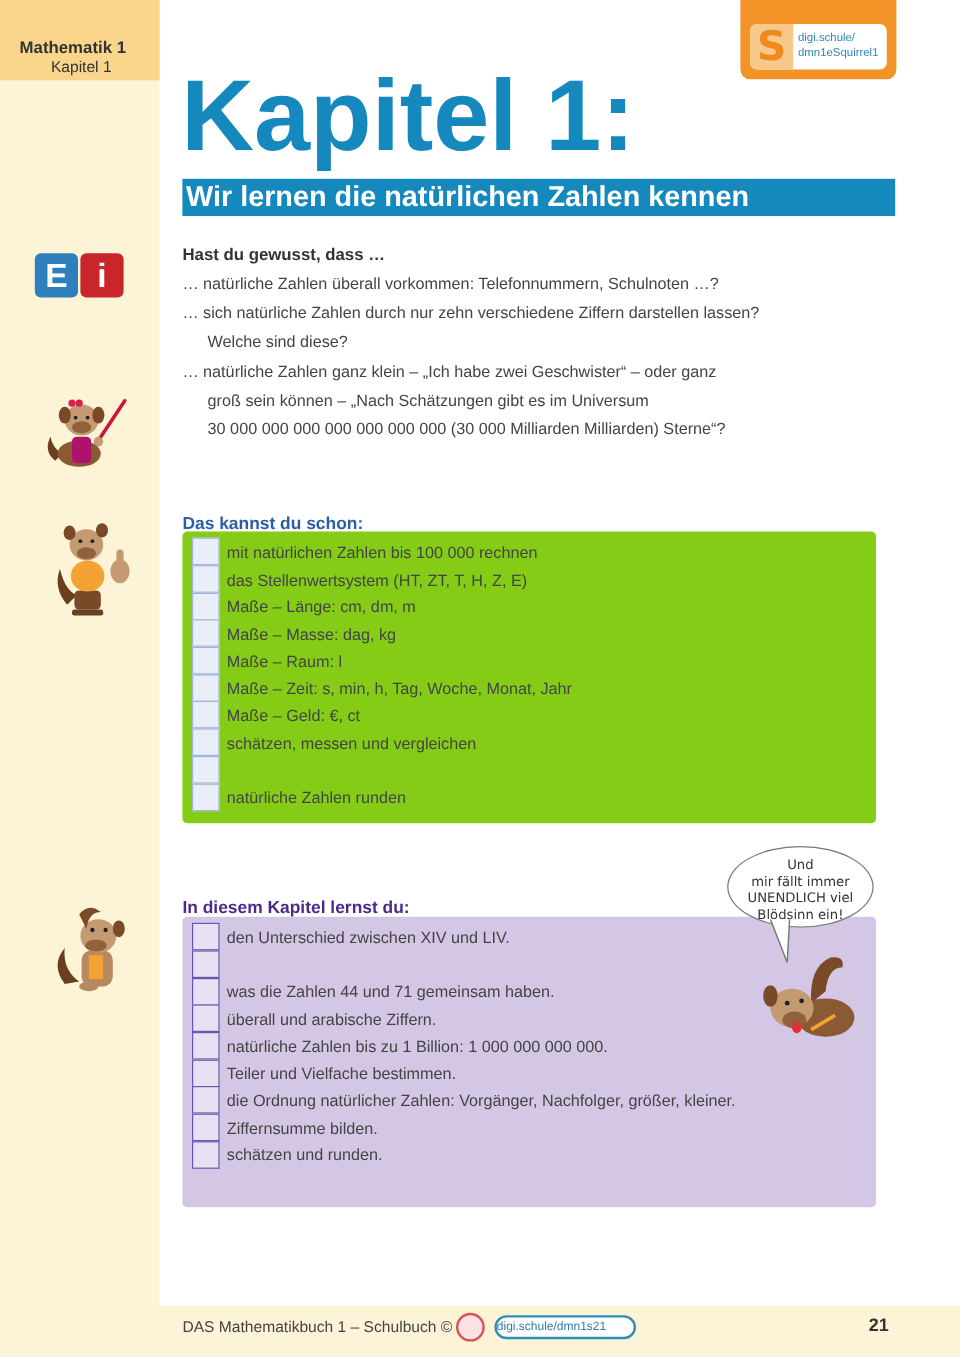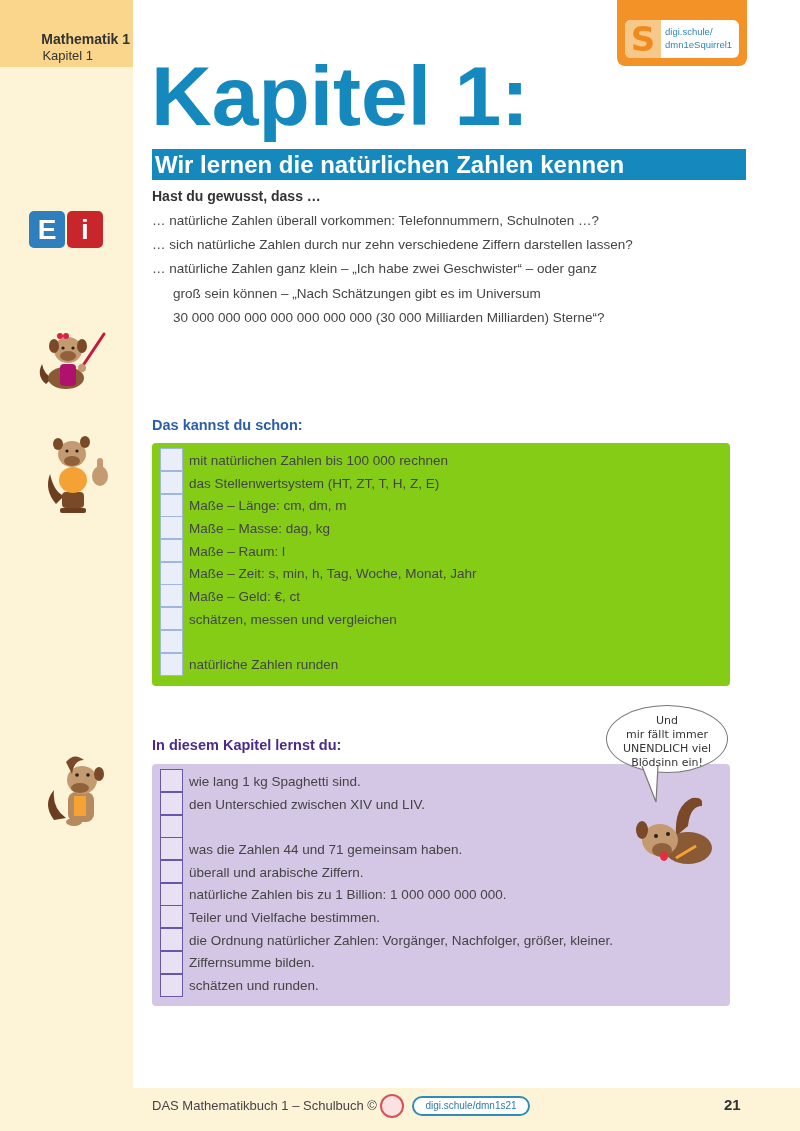--- a/index.html
+++ b/index.html
@@ -1,51 +1,51 @@
 <!DOCTYPE html>
 <html><head>
 <meta charset="utf-8">
 <style>
   * { box-sizing: border-box; margin: 0; padding: 0; }
   html, body { width: 800px; height: 1131px; overflow: hidden; background: #ffffff; }
   body { position: relative; font-family: "Liberation Sans", "DejaVu Sans", sans-serif; color: #3c3c3c; }
 
   .sidebar { position: absolute; left: 0; top: 0; width: 133px; height: 1131px; background: #fdf4d8; }
   .sidebar-head { position: absolute; left: 0; top: 0; width: 133px; height: 67px; background: #fad58c; text-align: right; padding-right: 12px; }
-  .sidebar-head .t1 { position: absolute; right: 3px; top: 31px; font-weight: bold; font-size: 14px; color: #333; white-space: nowrap; }
+  .sidebar-head .t1 { position: absolute; right: 28px; top: 31px; font-weight: bold; font-size: 14px; color: #333; white-space: nowrap; }
   .sidebar-head .t2 { position: absolute; right: 40px; top: 48px; font-size: 13px; color: #333; white-space: nowrap; }
 
   .ei { position: absolute; left: 29px; top: 211px; display: flex; gap: 2px; }
   .ei span { display: inline-block; width: 36px; height: 37px; border-radius: 5px; color: #fff; font-weight: bold; font-size: 28px; text-align: center; line-height: 37px; }
   .ei .e { background: #2f7fbd; }
   .ei .i { background: #c9262b; }
 
   .dog { position: absolute; }
 
   .footer { position: absolute; left: 133px; top: 1088px; width: 667px; height: 43px; background: #fdf4d8; }
   .footer .ftext { position: absolute; left: 19px; top: 10px; font-size: 13px; color: #444; white-space: nowrap; }
   .footer .lion { position: absolute; left: 247px; top: 6px; width: 24px; height: 24px; border-radius: 50%; border: 2px solid #d9515a; background: #fbe1e1; }
-  .footer .link { position: absolute; left: 279px; top: 8px; width: 118px; height: 20px; border: 2px solid #2f8dbb; border-radius: 10px; font-size: 10px; color: #2f7ca8; text-align: center; line-height: 16px; background: #fff; }
+  .footer .link { position: absolute; left: 279px; top: 8px; width: 118px; height: 20px; border: 2px solid #2f8dbb; border-radius: 10px; font-size: 10px; color: #2f7ca8; line-height: 16px; background: #fff; }
   .footer .pnum { position: absolute; left: 591px; top: 8px; font-weight: bold; font-size: 15px; color: #333; }
 
   .badge { position: absolute; left: 617px; top: 0; width: 130px; height: 66px; background: #f39226; border-radius: 0 0 8px 8px; }
   .badge .inner { position: absolute; left: 8px; top: 20px; width: 114px; height: 38px; background: #fff; border-radius: 6px; overflow: hidden; }
   .badge .sq { position: absolute; left: 0; top: 0; width: 36px; height: 38px; background: #f6c98a; color: #f08a1c; font-weight: bold; font-size: 34px; line-height: 38px; text-align: center; font-family: "DejaVu Sans", sans-serif; }
   .badge .lbl { position: absolute; left: 40px; top: 5px; font-size: 9.5px; color: #2e86b5; line-height: 13px; white-space: nowrap; }
 
   .title { position: absolute; left: 151px; top: 54px; font-size: 84px; font-weight: bold; color: #1589bd; letter-spacing: 0px; line-height: 1; white-space: nowrap; }
   .subtitle-bar { position: absolute; left: 152px; top: 149px; width: 594px; height: 31px; background: #1589bd; }
   .subtitle-bar span { position: absolute; left: 3px; top: 1px; color: #fff; font-weight: bold; font-size: 24px; white-space: nowrap; line-height: 29px; }
 
-  .know { position: absolute; left: 152px; top: 188px; width: 600px; font-size: 13.5px; color: #444; }
+  .know { position: absolute; left: 152px; top: 204px; width: 600px; font-size: 13.5px; color: #444; }
   .know .h { font-weight: bold; color: #333; font-size: 14px; margin-bottom: 5px; }
   .know .ln { line-height: 24.2px; white-space: nowrap; }
   .know .ind { padding-left: 21px; }
 
-  .sec-h { position: absolute; font-weight: bold; font-size: 14.5px; white-space: nowrap; }
+  .sec-h { position: absolute; font-weight: bold; font-size: 14.5px; white-space: nowrap; margin-top: 12px; }
   .sec-h.blue { left: 152px; top: 417px; color: #2a5ea6; }
   .sec-h.purple { left: 152px; top: 737px; color: #4b2a8b; }
 
   .box { position: absolute; left: 152px; width: 578px; border-radius: 4px; padding: 6px 0 0 8px; }
   .box.blue { top: 443px; height: 243px; background: #84cc16; }
   .box.purple { top: 764px; height: 242px; background: #d4c6e5; }
   .row { display: flex; align-items: center; height: 22.7px; }
   .cb { width: 23px; height: 23px; flex: 0 0 23px; margin-right: 6px; }
   .box.blue .cb { background: #e9eef9; border: 1px solid #9fb6dd; margin-top: -1px; }
   .box.purple .cb { background: #e8e0f3; border: 1px solid #6a55ad; margin-top: -1px; }
@@ -124,20 +124,21 @@
 
 <div class="title">Kapitel 1:</div>
 <div class="subtitle-bar">
   <span>Wir lernen die natürlichen Zahlen kennen</span>
 </div>
 
 <div class="know">
   <div class="h">Hast du gewusst, dass …</div>
   <div class="ln">… natürliche Zahlen überall vorkommen: Telefonnummern, Schulnoten …?</div>
   <div class="ln">… sich natürliche Zahlen durch nur zehn verschiedene Ziffern darstellen lassen?</div>
+  <div class="ln ind">Welche sind diese?</div>
   <div class="ln">… natürliche Zahlen ganz klein – „Ich habe zwei Geschwister“ – oder ganz</div>
   <div class="ln ind">groß sein können – „Nach Schätzungen gibt es im Universum</div>
   <div class="ln ind">30 000 000 000 000 000 000 000 (30 000 Milliarden Milliarden) Sterne“?</div>
 </div>
 
 <div class="sec-h blue">Das kannst du schon:</div>
 <div class="box blue">
   <div class="row">
       <span class="cb"></span>
       <span class="txt">mit natürlichen Zahlen bis 100 000 rechnen</span>
@@ -174,24 +175,20 @@
       <span class="cb"></span>
     </div>
   <div class="row">
       <span class="cb"></span>
       <span class="txt">natürliche Zahlen runden</span>
     </div>
 </div>
 
 <div class="sec-h purple">In diesem Kapitel lernst du:</div>
 <div class="box purple">
-  <div class="row">
-      <span class="cb"></span>
-      <span class="txt">wie lang 1 kg Spaghetti sind.</span>
-    </div>
   <div class="row">
       <span class="cb"></span>
       <span class="txt">den Unterschied zwischen XIV und LIV.</span>
     </div>
   <div class="row">
       <span class="cb"></span>
     </div>
   <div class="row">
       <span class="cb"></span>
       <span class="txt">was die Zahlen 44 und 71 gemeinsam haben.</span>

